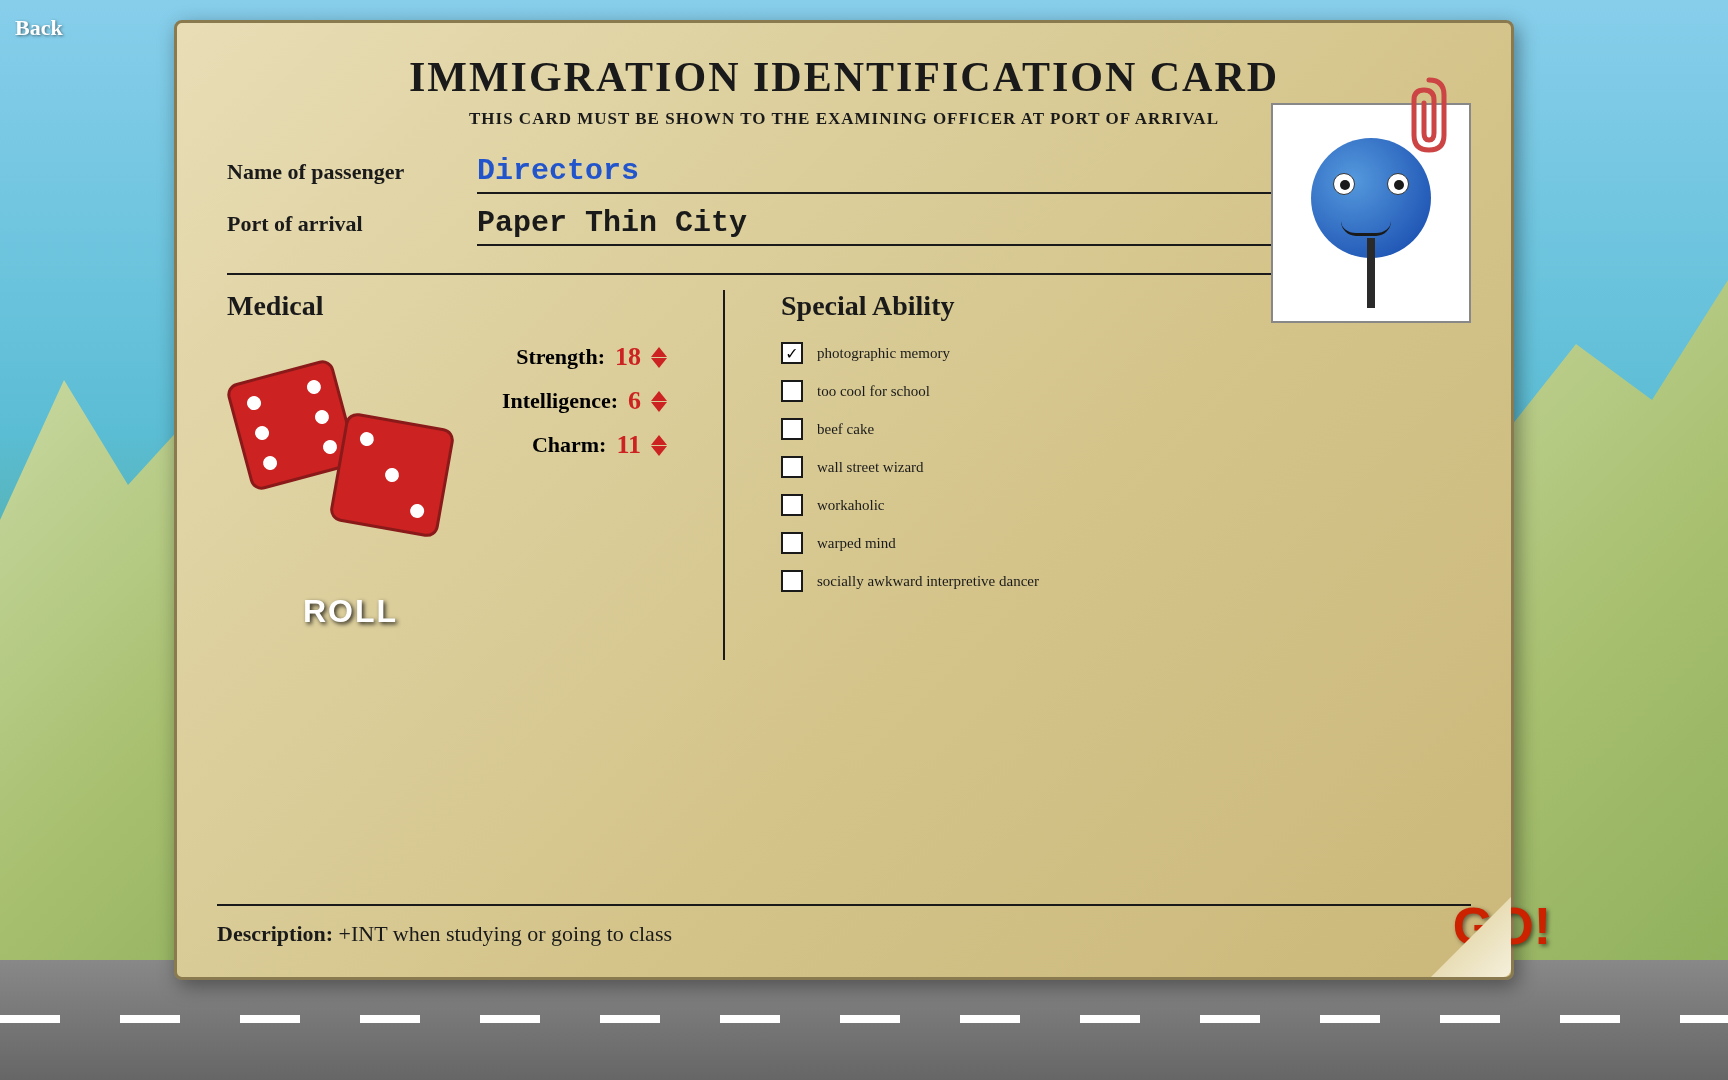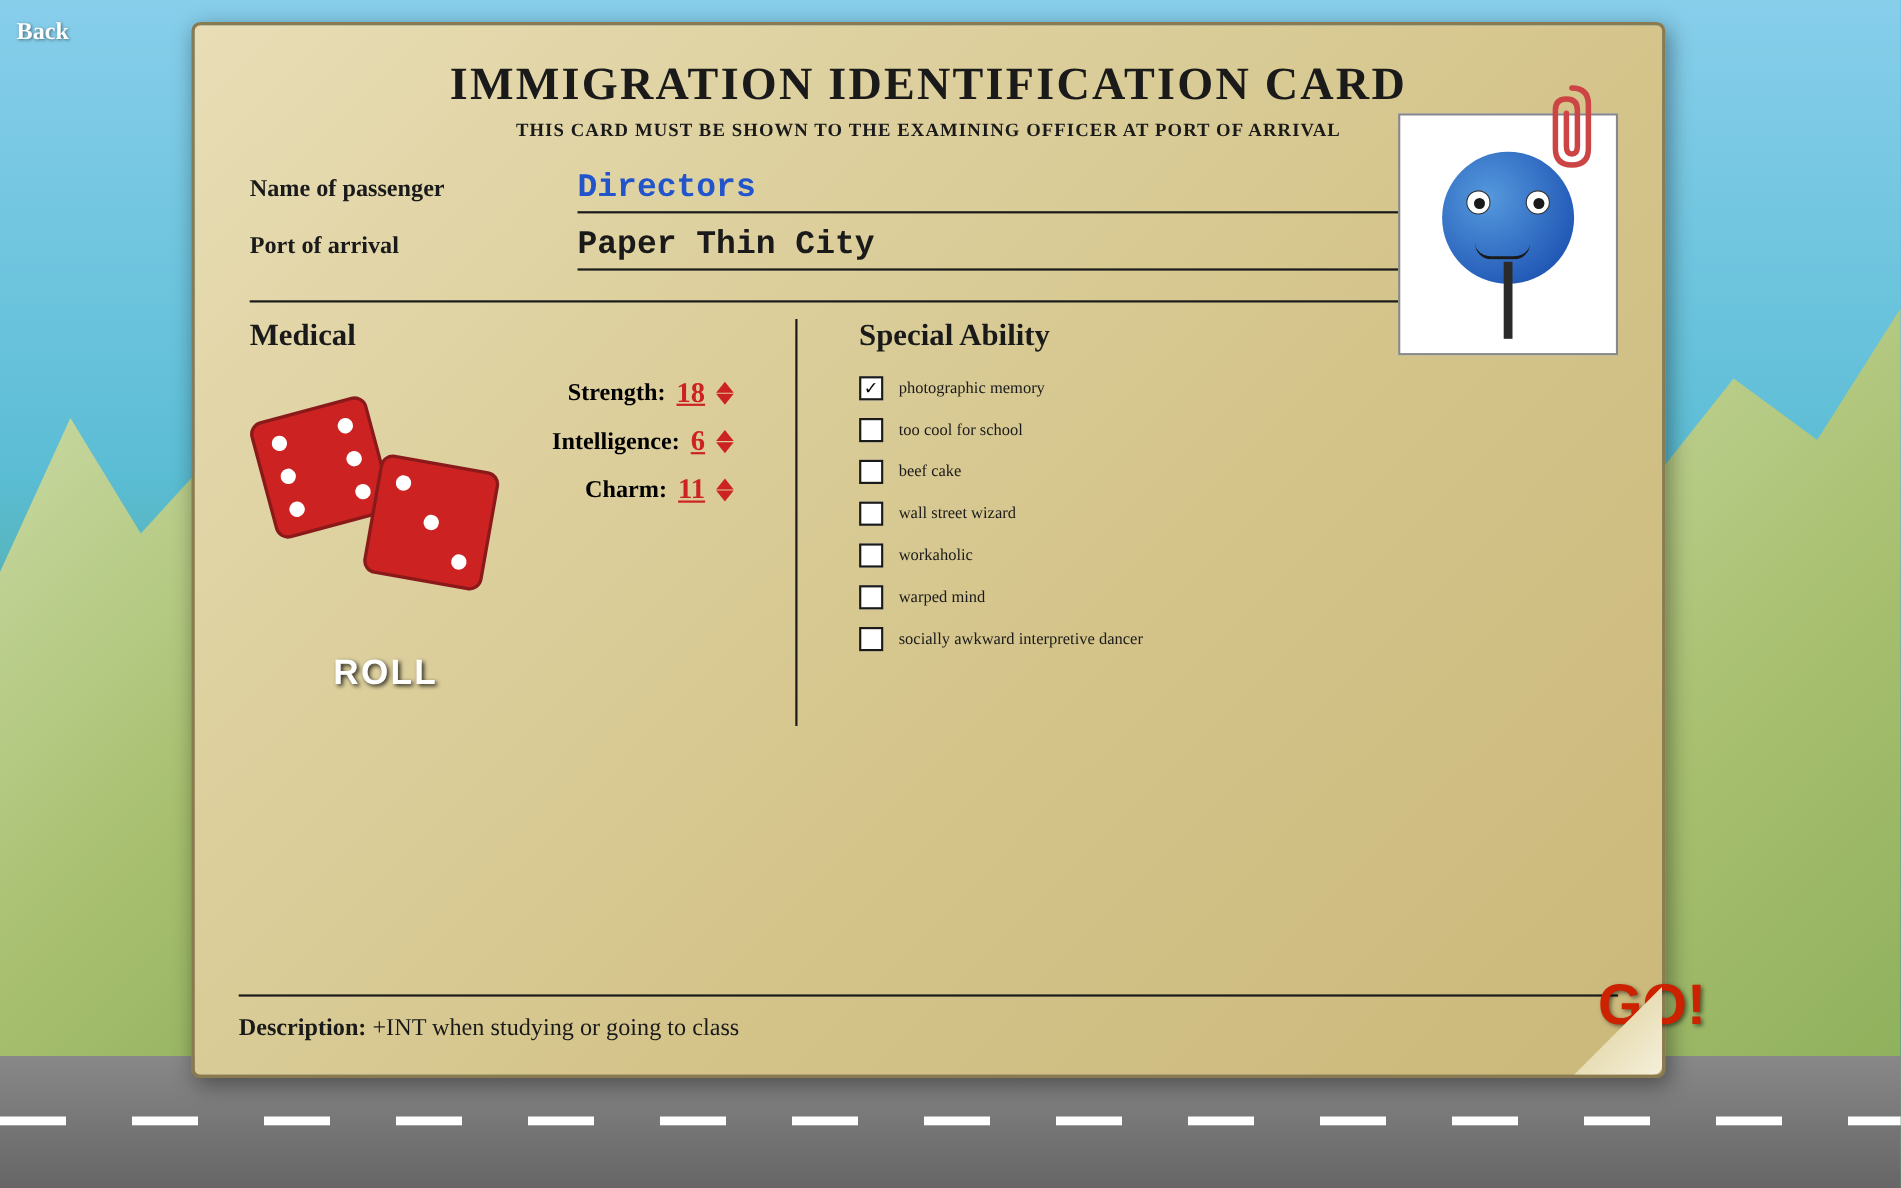--- a/index.html
+++ b/index.html
@@ -113,21 +113,20 @@
     }
 
     .fields-left {
       flex: 1;
     }
 
     .field-row {
       display: flex;
       align-items: baseline;
       margin-bottom: 12px;
-      gap: 48px;
     }
 
     .field-label {
       font-size: 22px;
       font-weight: bold;
       color: #1a1a1a;
       min-width: 240px;
       font-family: 'Times New Roman', serif;
     }
 
@@ -288,21 +287,20 @@
     .stat-label {
       font-size: 22px;
       font-weight: bold;
       font-family: 'Times New Roman', serif;
     }
 
     .stat-value {
       font-size: 26px;
       font-weight: bold;
       color: #cc2222;
-      text-decoration: underline;
     }
 
     .arrows {
       display: flex;
       flex-direction: column;
       gap: 1px;
     }
 
     .arrow-up, .arrow-down {
       width: 0;
@@ -436,21 +434,21 @@
       font-weight: 900;
       color: white;
       text-shadow: 2px 2px 4px rgba(0,0,0,0.8);
       font-family: Impact, sans-serif;
       letter-spacing: 2px;
     }
 
     
     .go-btn {
       position: absolute;
-      bottom: 33px;
+      bottom: 21px;
       right: -40px;
       font-size: 52px;
       font-weight: 900;
       color: #cc2200;
       font-family: Impact, sans-serif;
       text-shadow: 2px 2px 4px rgba(0,0,0,0.5);
       cursor: pointer;
     }
 
     

